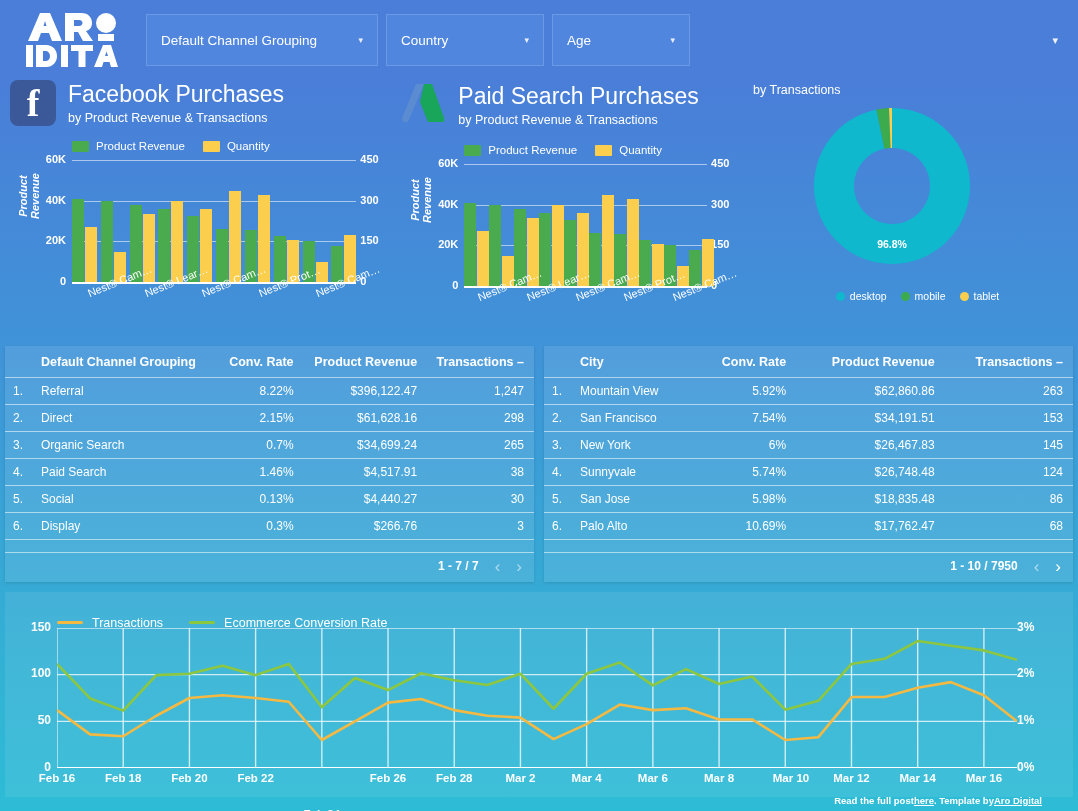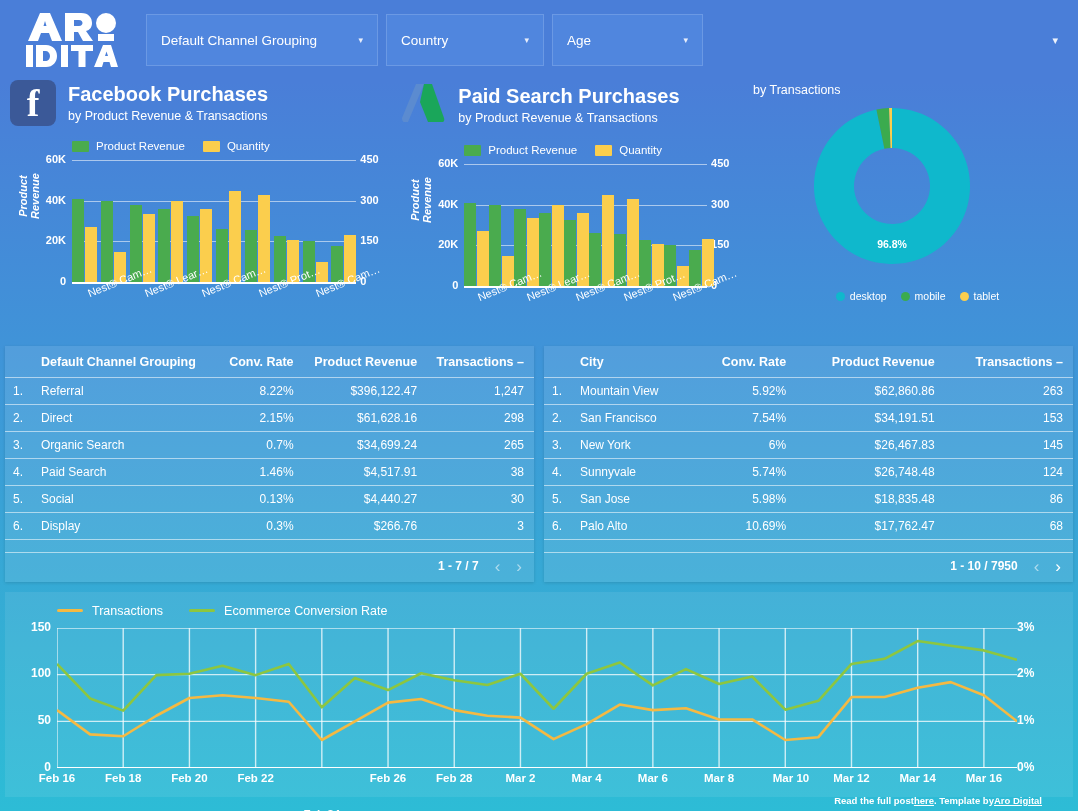--- a/index.html
+++ b/index.html
@@ -30,33 +30,33 @@
     font-size: 13.5px;
     cursor: pointer;
   }
   .filter-box .fl { white-space: nowrap; }
   .filter-box .caret {
     margin-left: auto; padding-left: 24px;
     font-size: 9px; line-height: 1; color: #e8eefb;
   }
   #filter-dcg { width: 232px; }
   #filter-country { width: 158px; }
-  #filter-age { width: 151px; }
+  #filter-age { width: 138px; }
 
   #date-range {
     margin-left: auto; margin-right: 6px;
     display: flex; align-items: center; gap: 28px;
     cursor: pointer;
   }
   #date-range .dr-text { font-size: 21px; font-weight: bold; letter-spacing: .1px; }
   #date-range .caret { font-size: 11px; color: #eef3fc; }
 
   
   .panel-head { display: flex; align-items: center; gap: 12px; }
-  .panel-head .ph-title { font-size: 20px; font-weight: bold; line-height: 1.15; }
+  .panel-head .ph-title { font-size: 23px; font-weight: normal; line-height: 1.15; }
   .panel-head .ph-sub { font-size: 12.5px; margin-top: 3px; }
 
   .fb-badge {
     width: 46px; height: 46px; border-radius: 8px;
     background: #3b5998; position: relative; flex: 0 0 46px;
   }
   .fb-badge .f {
     position: absolute; left: 0; right: 0; top: 4px;
     text-align: center; font-size: 38px; font-weight: bold;
     font-family: "Liberation Serif", serif; color: #fff; line-height: 1;
@@ -144,21 +144,21 @@
   }
   .table-foot .pg { font-size: 17px; font-weight: normal; line-height: 1; cursor: pointer; }
   .table-foot .pg.dim { color: rgba(255,255,255,.55); }
 
   
   #line-card {
     margin: 10px 5px 0 5px; height: 205px;
     background: rgba(255,255,255,.08);
     position: relative;
   }
-  #line-legend { display: flex; gap: 26px; padding: 12px 0 0 52px; font-size: 12.5px; }
+  #line-legend { display: flex; gap: 26px; padding: 24px 0 0 52px; font-size: 12.5px; }
   #line-legend .li { display: flex; align-items: center; gap: 9px; }
   #line-legend .bar { width: 26px; height: 3px; border-radius: 2px; }
   #line-plot-wrap { position: absolute; left: 0; right: 0; top: 36px; height: 140px; }
   #line-svg { position: absolute; left: 52px; top: 0; }
   .ln-yl, .ln-y2l { position: absolute; font-size: 12px; font-weight: bold; }
   .ln-yl { left: 8px; width: 38px; text-align: right; }
   .ln-y2l { left: 1012px; }
   #line-xlabels { position: absolute; left: 52px; top: 180px; height: 18px; right: 66px; }
   #line-xlabels span { position: absolute; font-size: 11.5px; font-weight: bold; transform: translateX(-50%); white-space: nowrap; }
 

